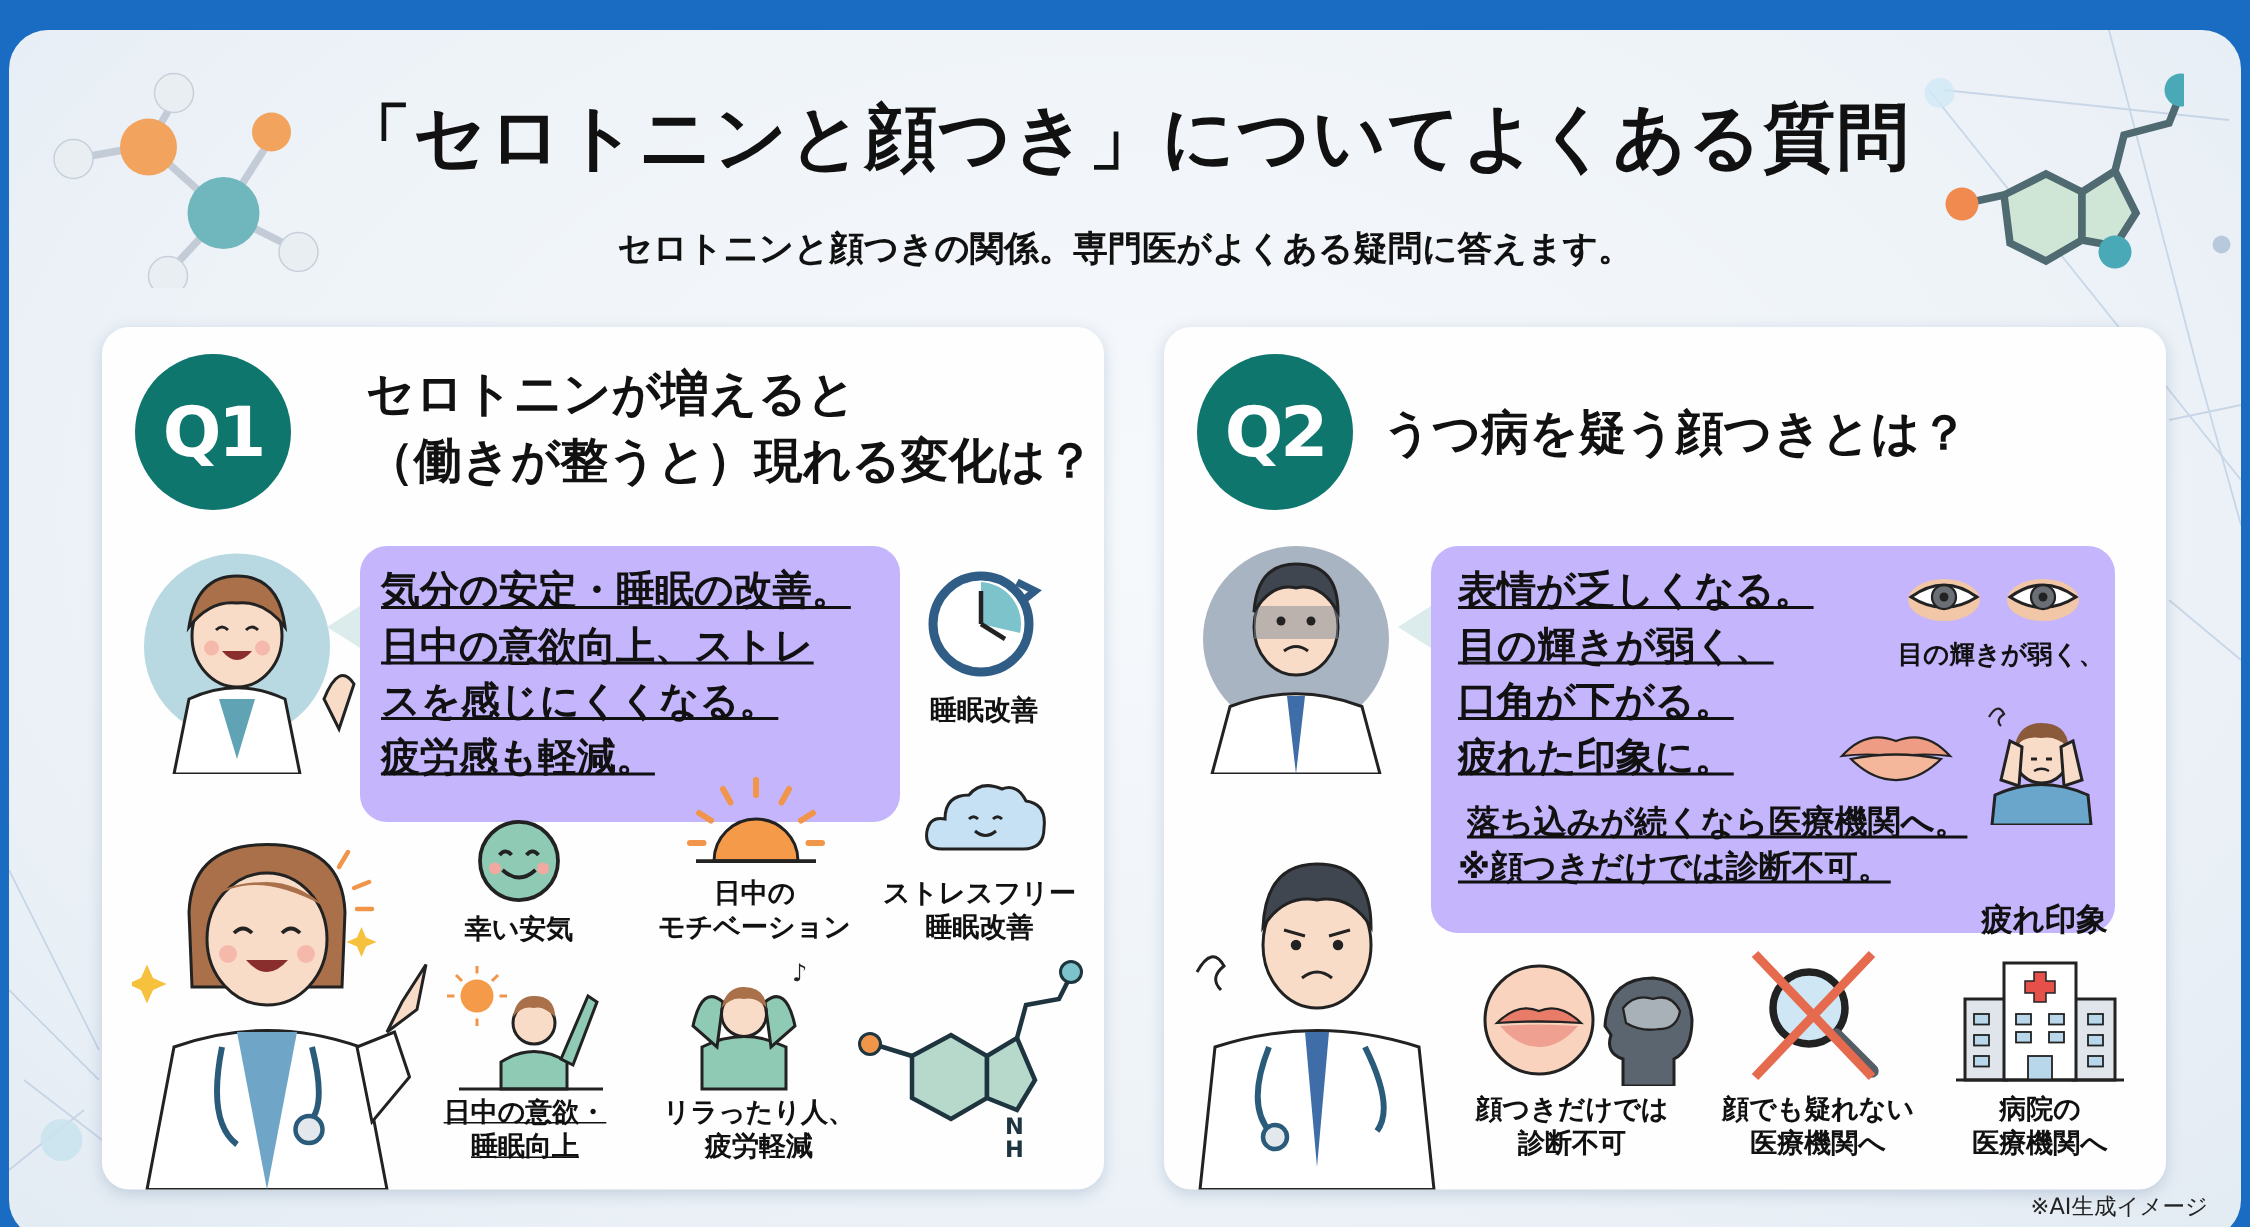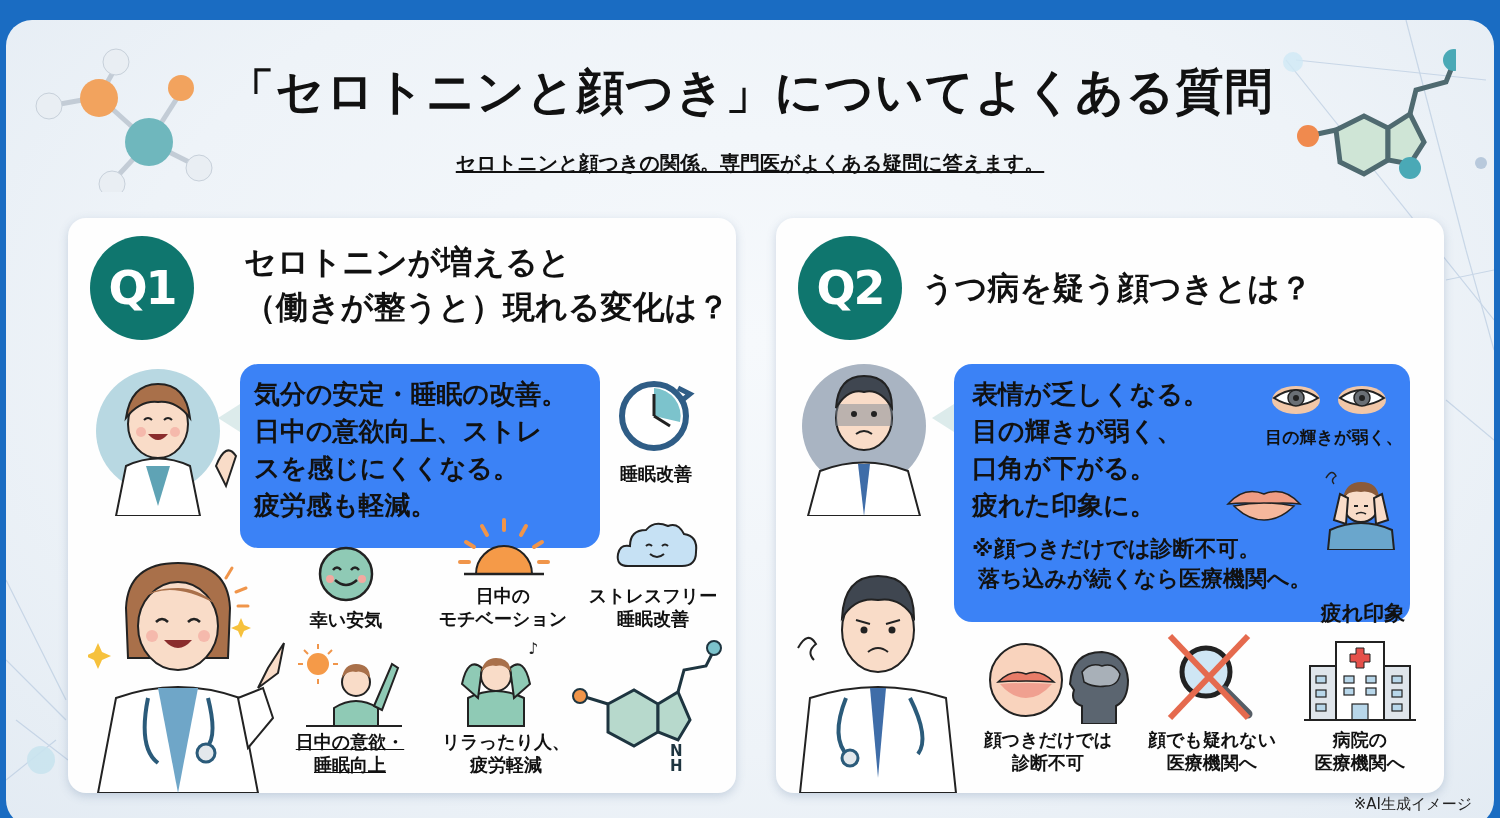--- a/index.html
+++ b/index.html
@@ -15,37 +15,37 @@
     background: radial-gradient(ellipse at 50% 40%, #f6f9fc 0%, #eef3f8 60%, #e3ebf3 100%);
     overflow: hidden;
   }
   .net { position: absolute; inset: 0; }
   .title {
     position: absolute; left: 0; right: 0; top: 40px; text-align: center;
     font-size: 48px; font-weight: bold; color: #111; letter-spacing: 1px;
   }
   .subtitle {
     position: absolute; left: 0; right: 0; top: 130px; text-align: center;
-    font-size: 20px; font-weight: bold; color: #111; text-decoration: underline;
+    font-size: 23px; font-weight: bold; color: #111;
   }
   .card {
     position: absolute; top: 198px; height: 575px; background: #fefefe;
     border-radius: 18px; box-shadow: 0 3px 10px rgba(80,110,150,0.25);
   }
   .card.q1 { left: 62px; width: 668px; }
   .card.q2 { left: 770px; width: 668px; }
   .qbadge {
     position: absolute; width: 104px; height: 104px; border-radius: 50%;
     background: #0f766e; color: #fff; font-size: 46px; font-weight: bold;
     display: flex; align-items: center; justify-content: center; letter-spacing: -2px;
   }
   .qtitle { position: absolute; font-size: 32px; font-weight: bold; color: #111; line-height: 1.4; }
   .bubble {
-    position: absolute; background: #3b82f6; border-radius: 18px;
-    font-weight: bold; color: #111;
+    position: absolute; background: #c4b5fd; border-radius: 18px;
+    font-weight: bold; color: #111; text-decoration: underline;
   }
   .bubble .tail {
     position: absolute; width: 0; height: 0;
     border-top: 14px solid transparent; border-bottom: 14px solid transparent;
     border-right: 22px solid #dcebeb; left: -22px; top: 40px;
   }
   .btext { font-size: 26px; line-height: 1.42; }
   .lbl { position: absolute; font-size: 18px; font-weight: bold; color: #111; text-align: center; line-height: 1.3; }
   .ico { position: absolute; }
   .footnote { position: absolute; right: 22px; bottom: 12px; font-size: 15px; color: #222; margin-top: 12px; }
@@ -268,22 +268,22 @@
 
     <div class="bubble" style="left:178px; top:146px; width:456px; height:258px; padding:12px 18px;">
       <div class="tail"></div>
       <div class="btext">
         <div>表情が乏しくなる。</div>
         <div>目の輝きが弱く、</div>
         <div>口角が下がる。</div>
         <div>疲れた印象に。</div>
       </div>
       <div style="font-size:22px; line-height:1.4; margin-top:10px;">
+        <div style="padding-left:6px;">落ち込みが続くなら医療機関へ。</div>
         <div>※顔つきだけでは診断不可。</div>
-        <div style="padding-left:6px;">落ち込みが続くなら医療機関へ。</div>
       </div>
 
       <svg class="ico" style="left:316px; top:14px;" width="120" height="40">
         <g>
           <ellipse cx="26" cy="22" rx="24" ry="14" fill="#f1c7a8"></ellipse>
           <path d="M4 20 Q26 4 48 20 Q26 34 4 20 Z" fill="#fff" stroke="#222" stroke-width="2"></path>
           <circle cx="26" cy="20" r="8" fill="#6a6f75" stroke="#222" stroke-width="1.5"></circle>
             <circle cx="26" cy="20" r="3" fill="#222"></circle>
         </g>
         <g transform="translate(66,0)">

